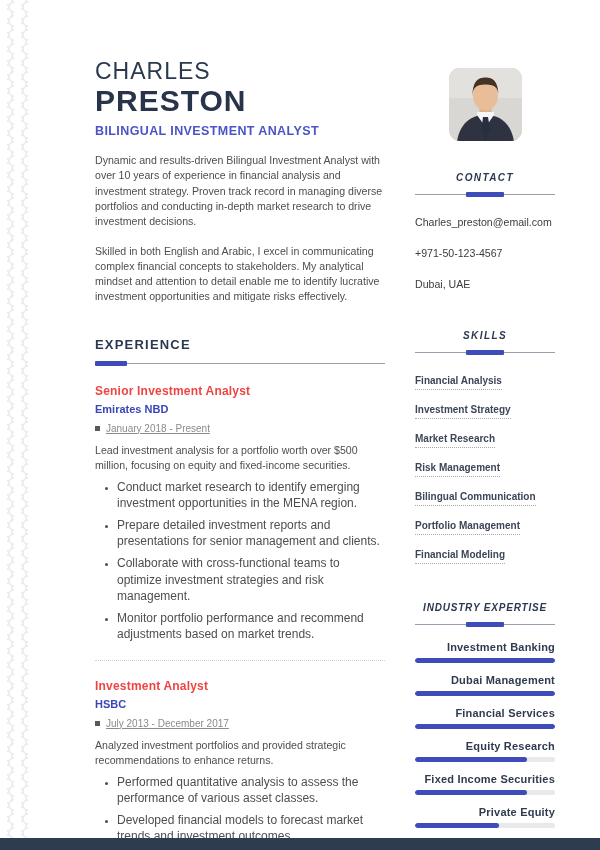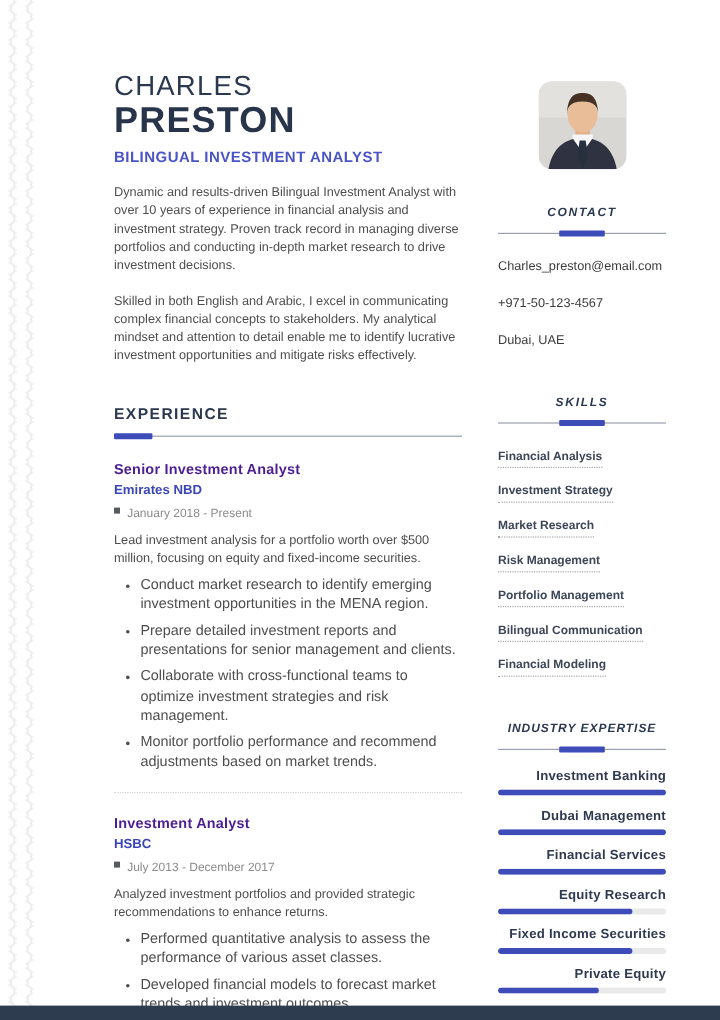--- a/index.html
+++ b/index.html
@@ -38,23 +38,23 @@
   .sec-head { font-size:13px; font-weight:800; letter-spacing:1.2px; color:#2b3950; }
   .rule { position:relative; height:5px; margin-top:9px; }
   .rule::before { content:""; position:absolute; left:0; right:0; top:2px; height:1.4px; background:#9aa0ab; }
   .rule .accent { position:absolute; top:0; height:5px; width:32px; background:#3e4cba; border-radius:1px; }
   .rule.accent-left .accent { left:0; }
   .rule.accent-center .accent { left:50%; margin-left:-19px; width:38px; }
 
   
   .experience { margin-top:33px; }
   .job { margin-top:18px; }
-  .job-title { font-size:12px; font-weight:800; color:#4c1d95; letter-spacing:.2px; }
+  .job-title { font-size:12px; font-weight:800; color:#ef4444; letter-spacing:.2px; }
   .job-company { font-size:11px; font-weight:800; color:#3a46b8; margin-top:5px; }
-  .job-dates { display:flex; gap:6px; margin-top:8px; font-size:10px; color:#8b8b8b; }
+  .job-dates { display:flex; align-items:center; gap:6px; margin-top:8px; font-size:10px; color:#8b8b8b;text-decoration:underline; }
   .cal-icon { width:5px; height:5px; background:#555a61; display:inline-block; }
   .job-desc { font-size:10.6px; line-height:1.42; color:#4e4e4e; margin-top:9px; }
   .job-bullets { margin-top:6px; padding-left:22px; }
   .job-bullets li { font-size:12px; line-height:1.38; color:#4e4e4e; margin-bottom:5px; }
   .job-bullets li::marker { color:#4e4e4e; font-size:9px; }
   .job-divider { border:none; border-top:1.5px dotted #d2d2d2; margin:17px 0 1px 0; }
 
   
   .photo { width:73px; height:73px; margin:10px auto 0 auto; border-radius:11px; overflow:hidden; background:#d6d4d1; }
   .photo svg { display:block; }
@@ -171,22 +171,22 @@
       <section class="r-sec" style="margin-top:40px;">
         <h2 class="sec-head">SKILLS</h2>
         <div class="rule accent-center">
             <span class="accent"></span>
           </div>
         <div class="skills-list">
           <div class="skill-item"><span>Financial Analysis</span></div>
           <div class="skill-item"><span>Investment Strategy</span></div>
           <div class="skill-item"><span>Market Research</span></div>
           <div class="skill-item"><span>Risk Management</span></div>
+          <div class="skill-item"><span>Bilingual Communication</span></div>
           <div class="skill-item"><span>Portfolio Management</span></div>
-          <div class="skill-item"><span>Bilingual Communication</span></div>
           <div class="skill-item"><span>Financial Modeling</span></div>
         </div>
       </section>
 
       <section class="r-sec industry-sec">
         <h2 class="sec-head" style="letter-spacing:.8px;">INDUSTRY EXPERTISE</h2>
         <div class="rule accent-center">
             <span class="accent"></span>
           </div>
         <div class="industry-list">

